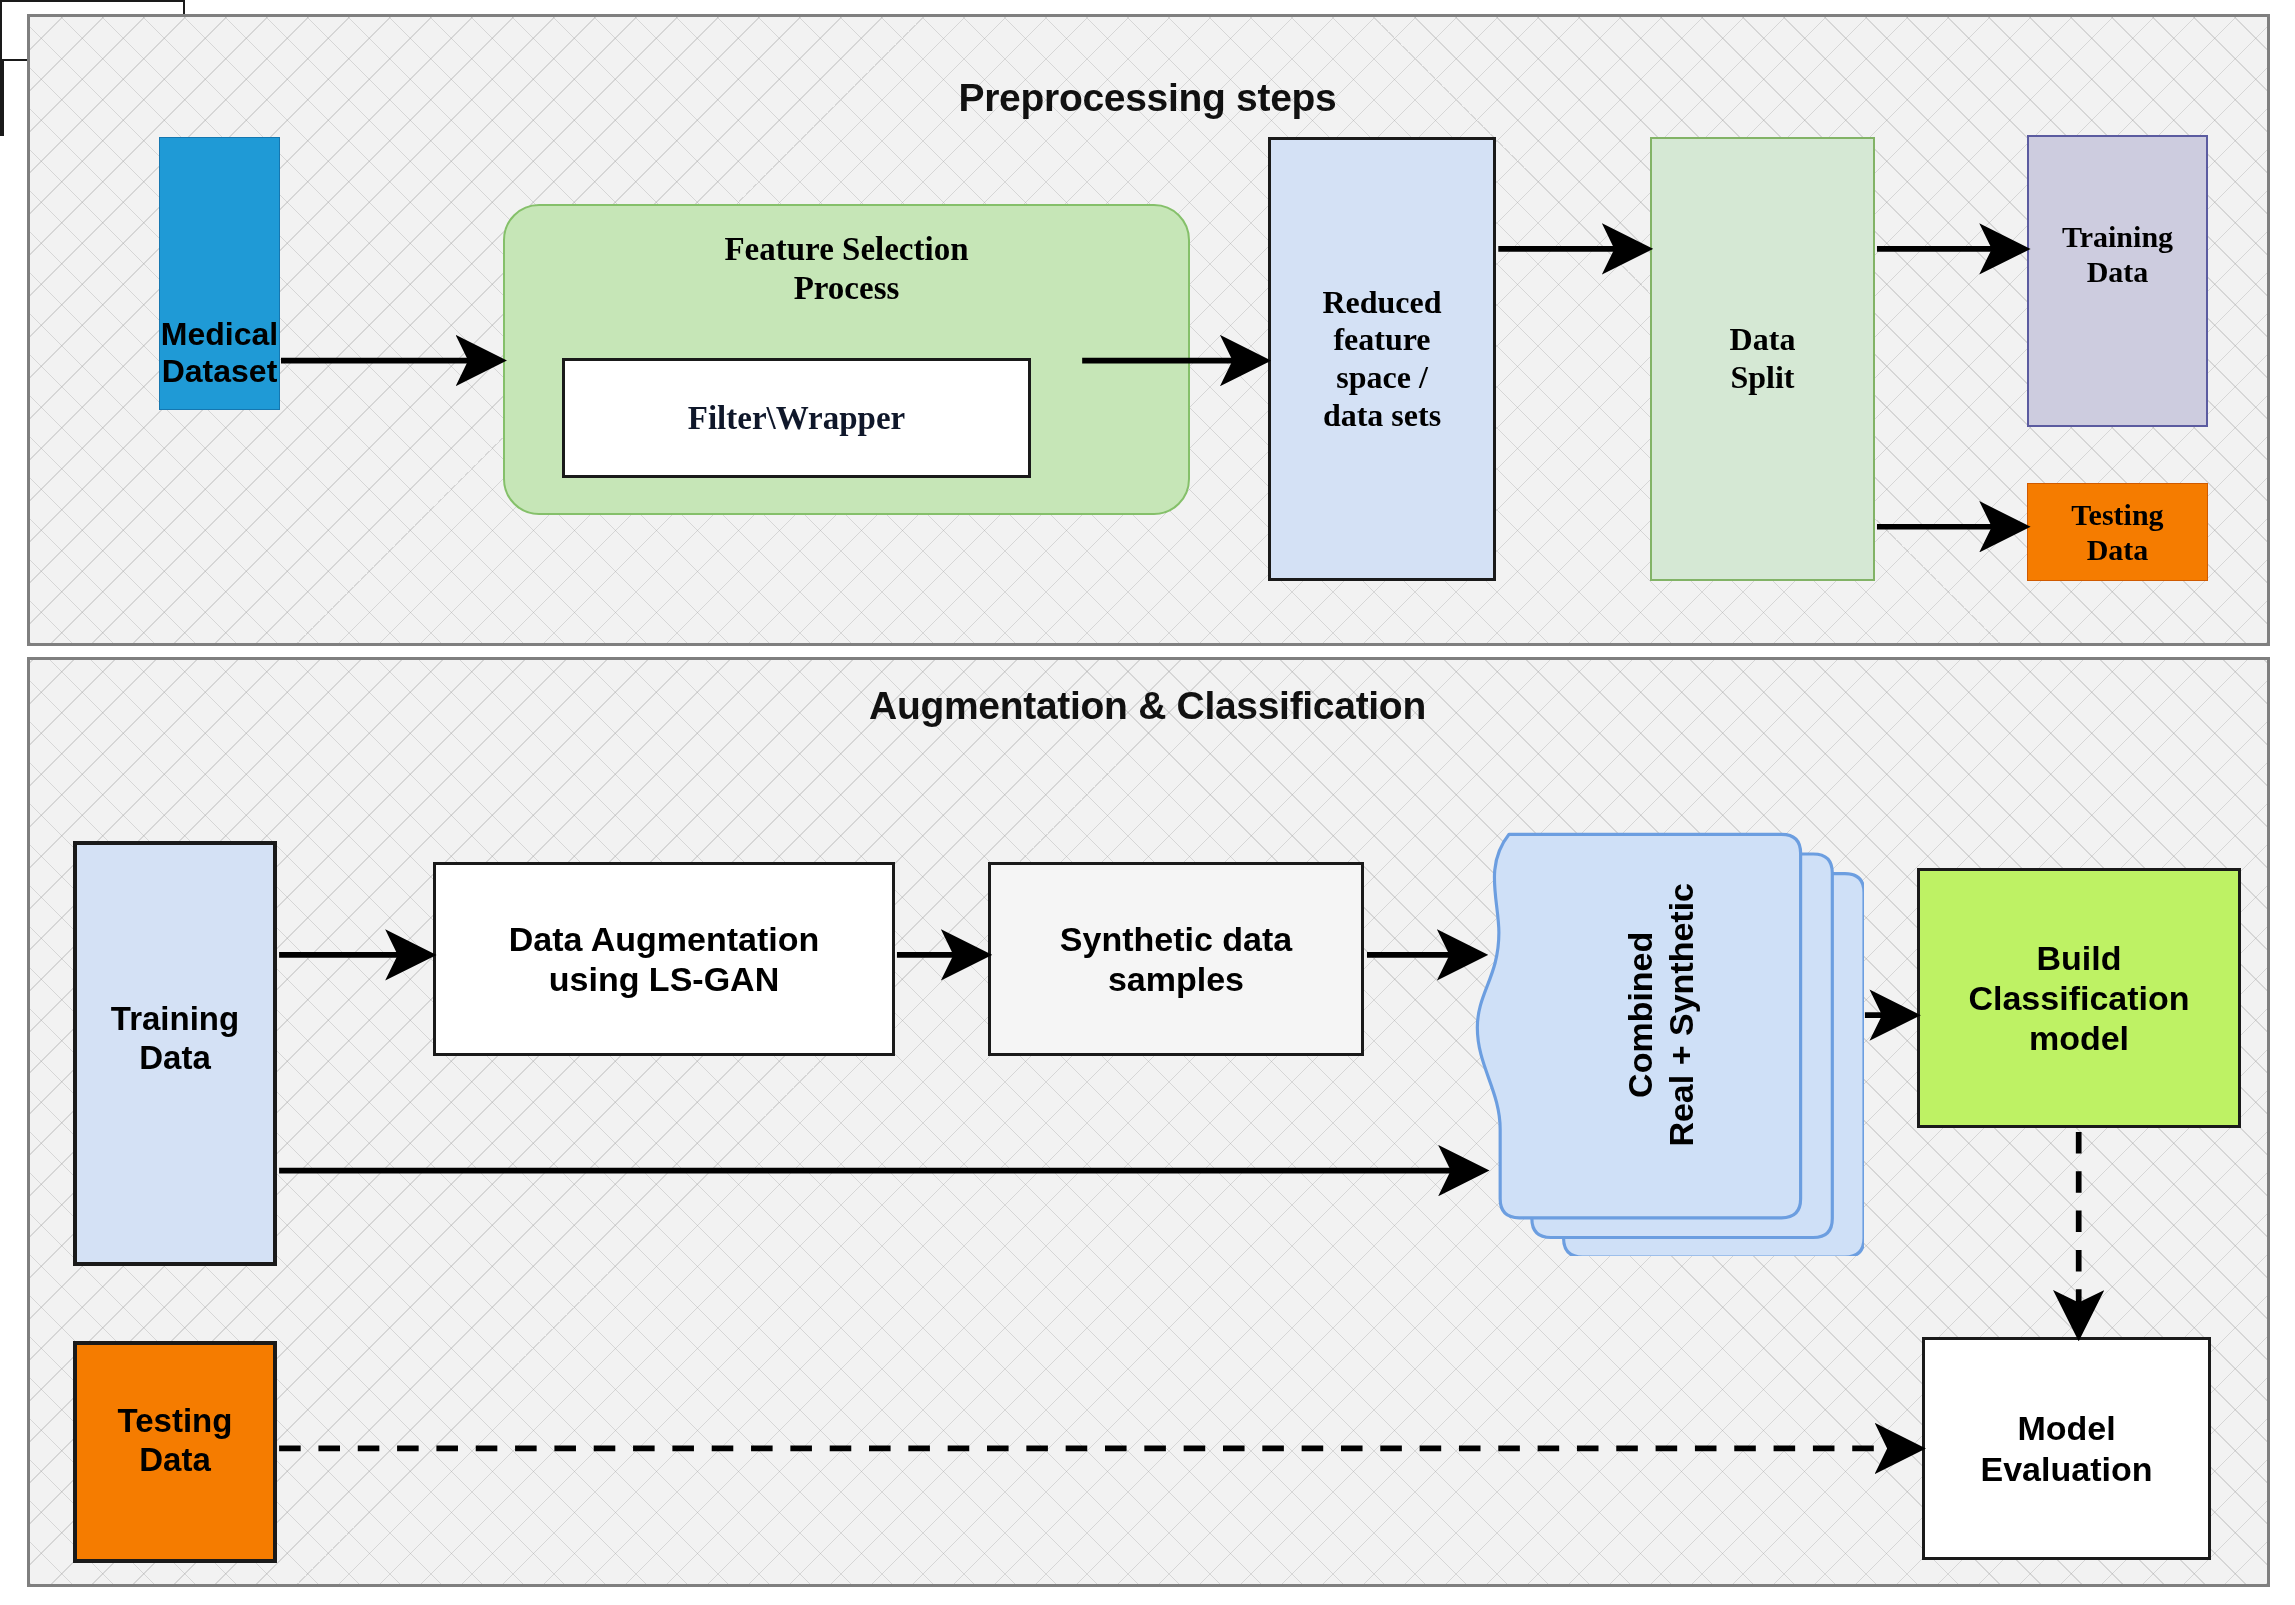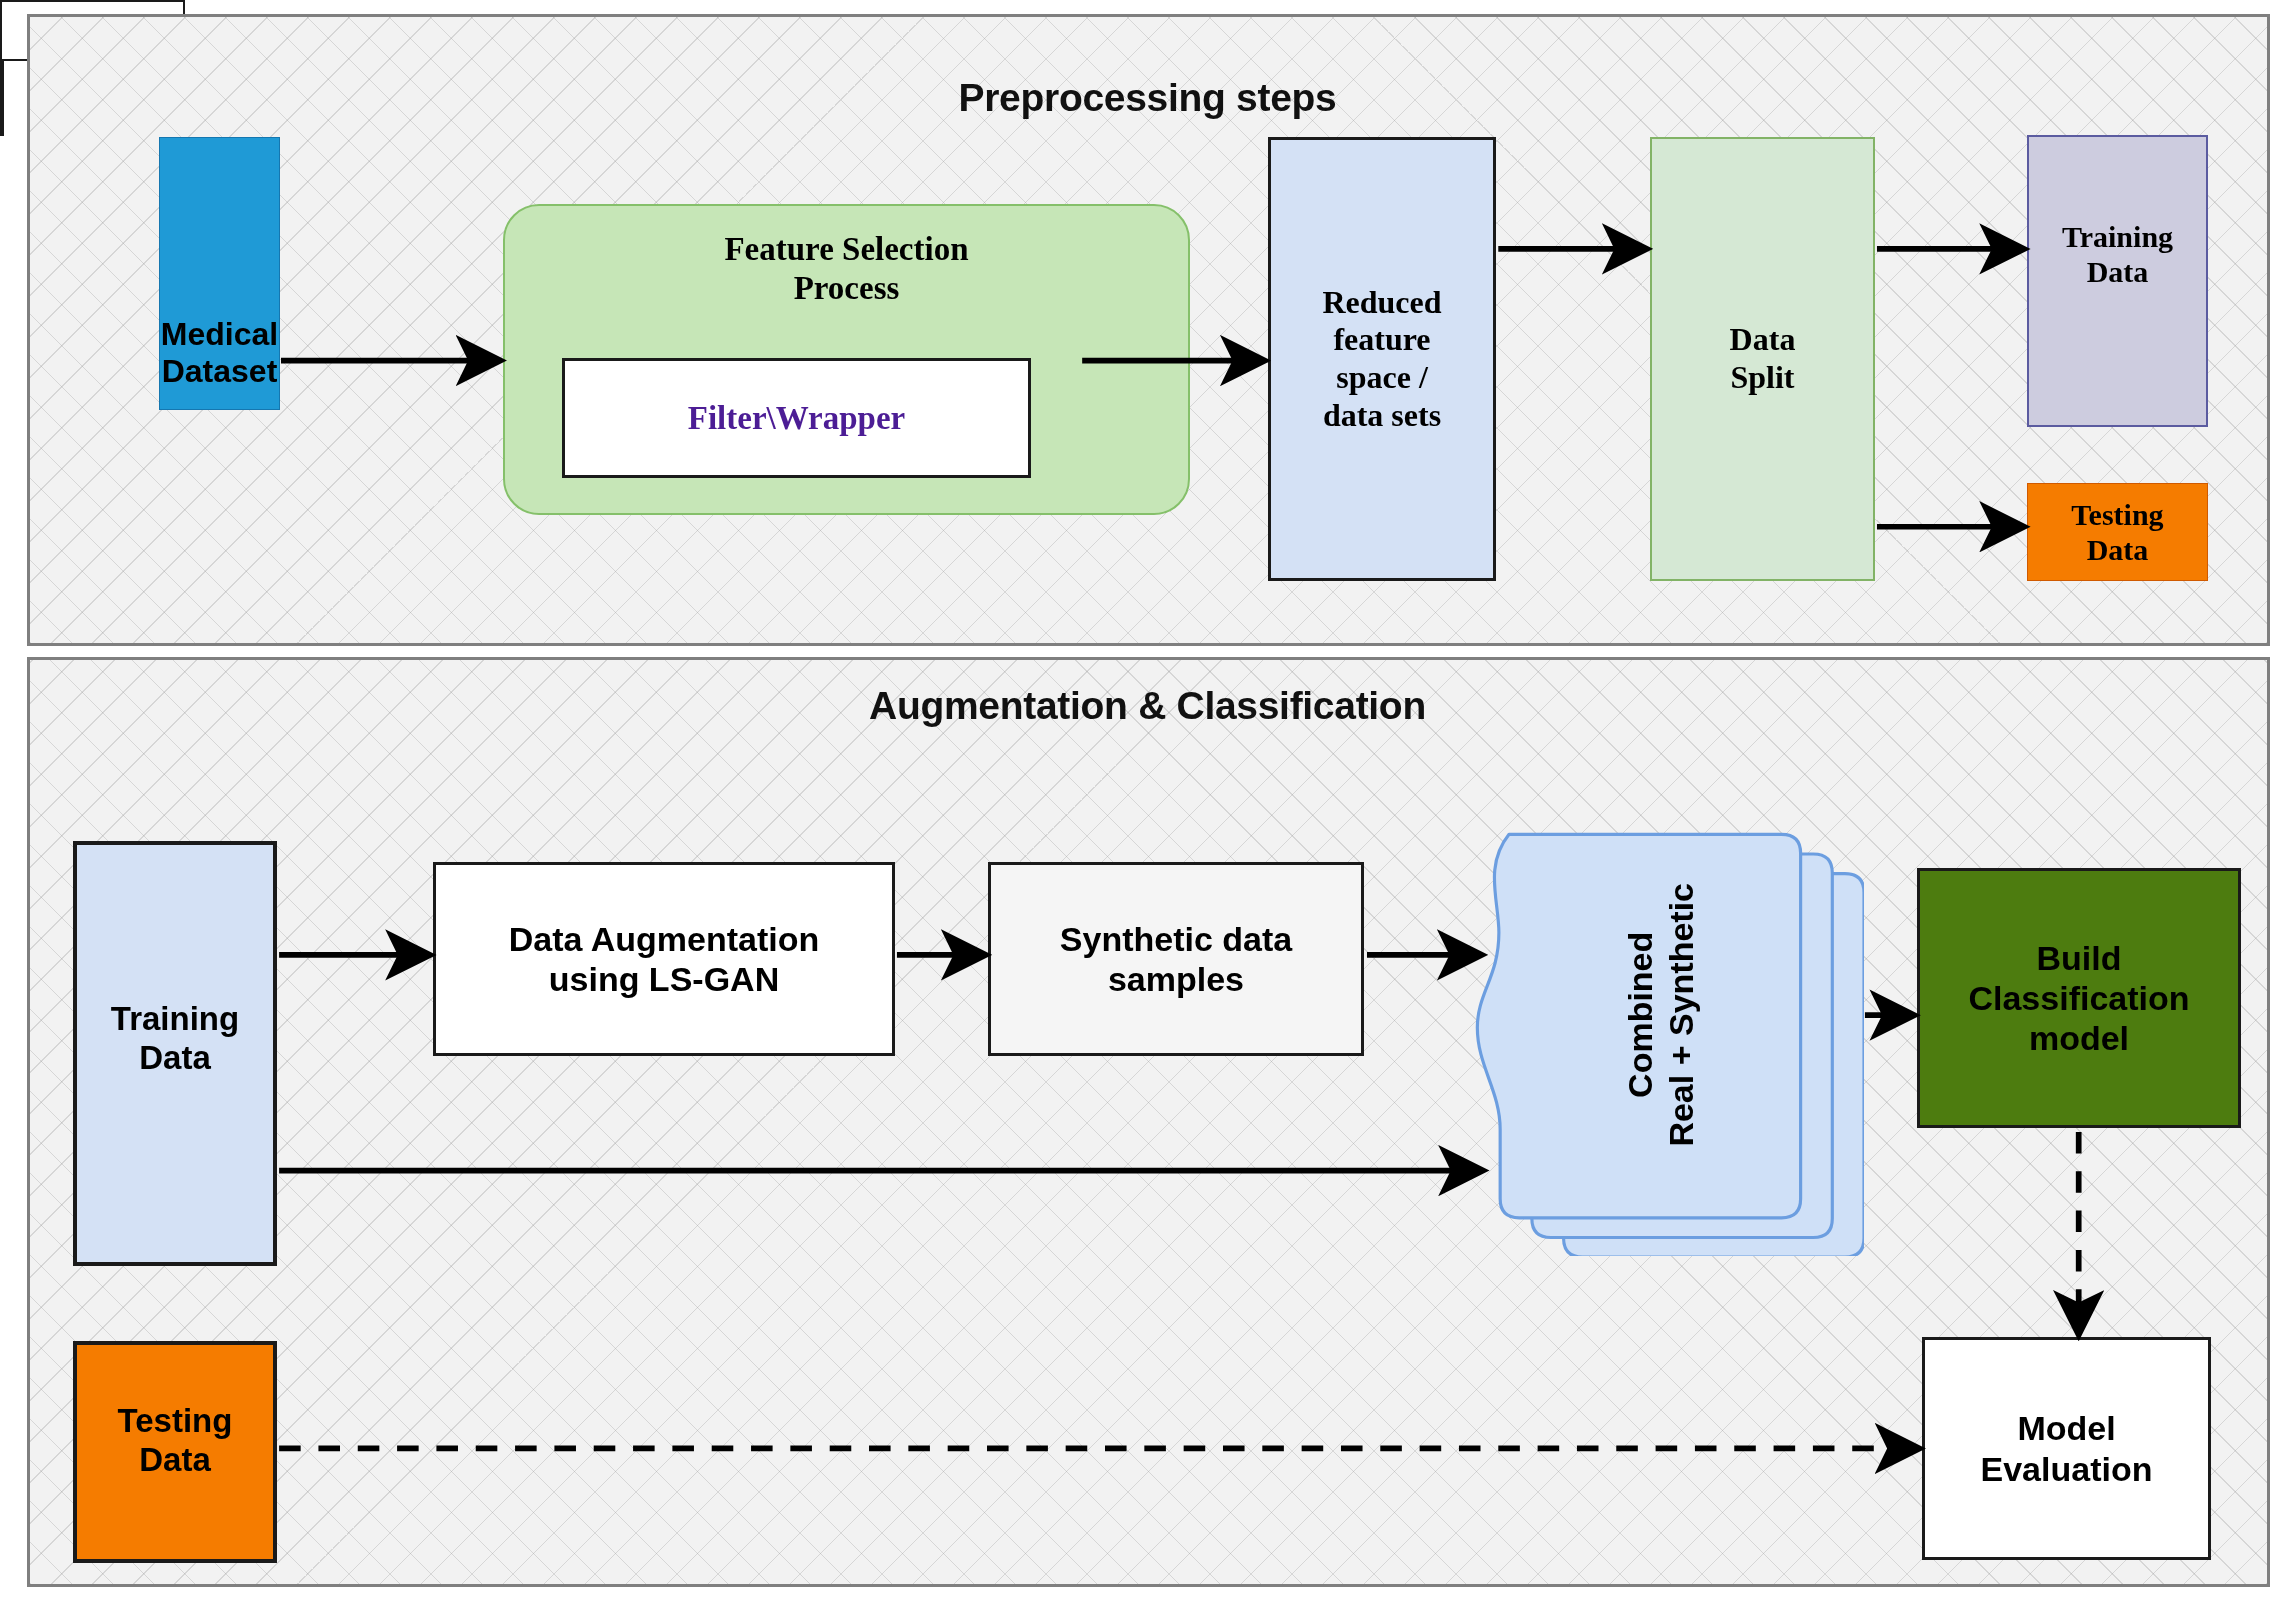--- a/index.html
+++ b/index.html
@@ -55,21 +55,21 @@
   #node-feature-selection{
     left:503px;top:204px;width:687px;height:311px;
     background:#c6e6b7;border:2.5px solid #85c06a;border-radius:36px;
     flex-direction:column;justify-content:flex-start;padding-top:24px;
     font-size:33px;
   }
   #node-filter-wrapper{
     position:absolute;left:57px;top:152px;width:463px;height:114px;
     background:#ffffff;border:3.2px solid #1a1a1a;
     display:flex;align-items:center;justify-content:center;
-    font-size:33px;font-weight:bold;color:#4c1d95;
+    font-size:33px;font-weight:bold;color:#0f172a;
   }
   #node-reduced-feature{
     left:1268px;top:137px;width:228px;height:444px;
     background:#d4e1f5;border:3.2px solid #1a1a1a;font-size:32px;
   }
   #node-data-split{
     left:1650px;top:137px;width:225px;height:444px;
     background:#d5e8d4;border:2.5px solid #82b366;font-size:32px;
   }
   #node-training-top{
@@ -104,21 +104,21 @@
   #node-data-augmentation{
     left:433px;top:862px;width:462px;height:194px;
     background:#ffffff;border:3.8px solid #1a1a1a;font-size:34px;
   }
   #node-synthetic-samples{
     left:988px;top:862px;width:376px;height:194px;
     background:#f5f5f5;border:3.8px solid #1a1a1a;font-size:34px;
   }
   #node-build-model{
     left:1917px;top:868px;width:324px;height:260px;
-    background:#4d7c0f;border:3.8px solid #1a1a1a;font-size:34px;
+    background:#bef264;border:3.8px solid #1a1a1a;font-size:34px;
   }
   #node-model-evaluation{
     left:1922px;top:1337px;width:289px;height:223px;
     background:#ffffff;border:3.8px solid #1a1a1a;font-size:34px;
   }
 
   
   #node-combined{
     position:absolute;left:1471px;top:774px;width:393px;height:482px;
   }

